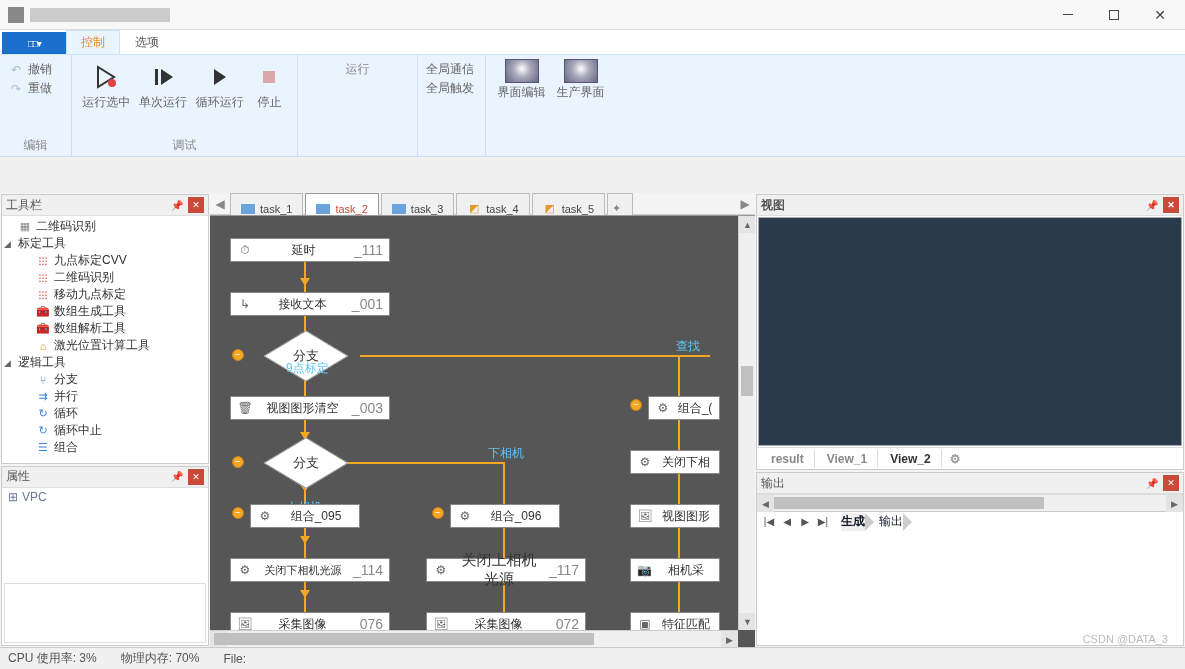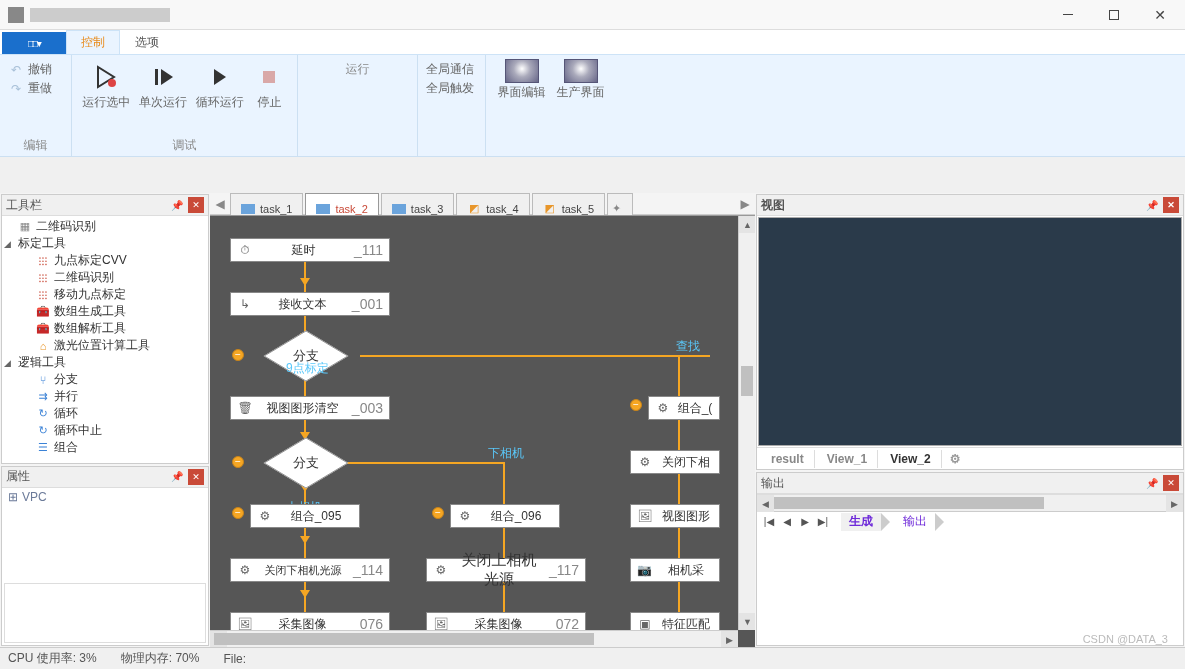--- a/index.html
+++ b/index.html
@@ -101,21 +101,21 @@
     .vtab { padding:2px 10px; color:#888; font-size:12px; border-right:1px solid #ddd;}
     .vtab.active { color:#333; }
     .gear-icon { color:#999; padding:0 6px;}
     
     .output-table { width:100%; border-collapse:collapse;}
     .output-table th { text-align:left; padding:4px 8px; font-weight:normal; color:#555; border-right:1px solid #eee; font-size:12px;}
     .output-scroll-h { height:17px; background:#f0f0f0; position:relative; border-top:1px solid #ddd;}
     .output-scroll-h .thumb{ position:absolute; top:2px; bottom:2px; left:17px; width:270px; background:#c0c0c0;}
     .nav-bottom { height:20px; display:flex; align-items:center; padding:0 4px; gap:2px; border-top:1px solid #ccc;}
     .navbtn { width:16px; text-align:center; color:#555; font-size:10px;}
-    .navtab { padding:0 8px; background:#fff; height:18px; display:flex; align-items:center; font-size:12px; color:#6d28d9; position:relative;}
+    .navtab { padding:0 0; background:#fff; height:18px; display:flex; align-items:center; font-size:12px; color:#0f172a; position:relative;}
     .navtab.active { background:#f0f0f0; font-weight:bold;}
     .navtab::after { content:""; position:absolute; right:-9px; top:0; width:0; height:0; border-top:9px solid transparent; border-bottom:9px solid transparent; border-left:9px solid #ccc;}
     
     
     .statusbar { height:22px; background:#f0f0f0; border-top:1px solid #ccc; display:flex; align-items:center; padding:0 8px; gap:24px; font-size:12px; color:#555;}
     .watermark { position:absolute; right:17px; bottom:24px; color:#bbb; font-size:11px;}
 
     svg { display:block;}
   </style>
 </head>

